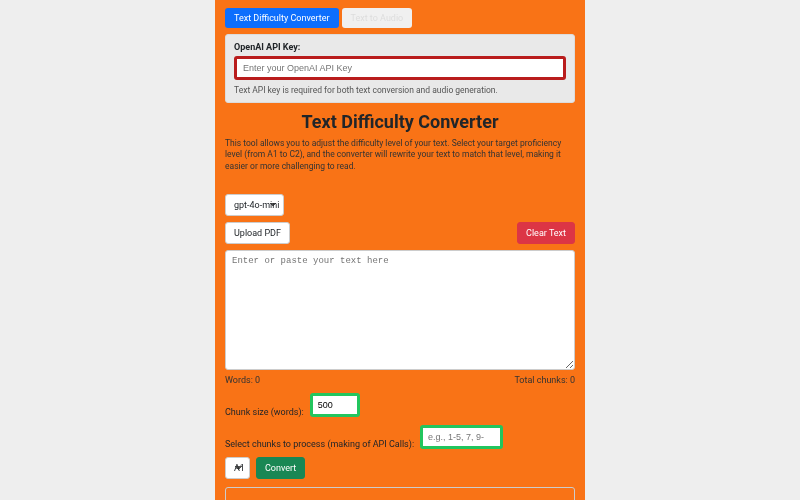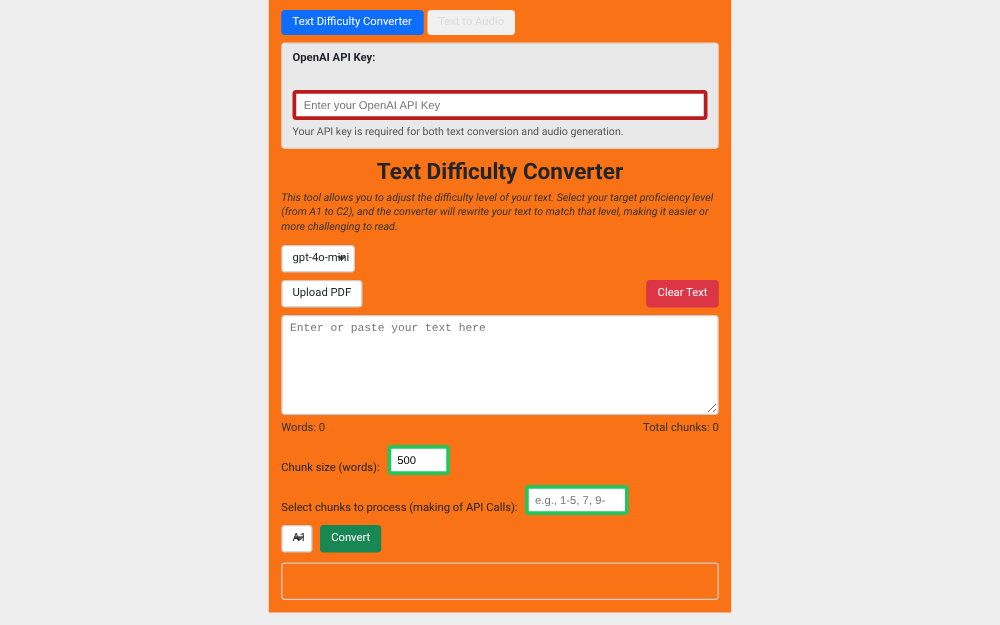--- a/index.html
+++ b/index.html
@@ -44,21 +44,21 @@
   .api-box {
     background: #e9e9e9;
     border: 1px solid #dcdcdc;
     border-radius: 3px;
     padding: 7px 8px 7px 8px;
     margin-bottom: 8px;
   }
   .api-label {
     font-weight: 700;
     font-size: 9px;
-    margin-bottom: 20px;
+    margin-bottom: 4px;
     display: block;
   }
   .api-input {
     width: 100%;
     padding: 4px 6px;
     font-size: 9px;
     border: 3px solid #b91c1c;
     border-radius: 3px;
     background: #fff;
   }
@@ -70,22 +70,21 @@
   .heading {
     text-align: center;
     font-size: 18px;
     font-weight: 700;
     margin: 6px 0 6px 0;
   }
   .desc {
     font-size: 8.5px;
     color: #333;
     line-height: 1.35;
-    margin-bottom: 8px;
-    font-style: italic;
+    margin-bottom: 22px;
   }
   .row {
     display: flex;
     justify-content: space-between;
     align-items: center;
     margin-bottom: 6px;
   }
   .select, .btn {
     padding: 5px 8px;
     font-size: 9px;
@@ -107,21 +106,21 @@
     color: #fff;
     border-color: #dc3545;
   }
   .btn-success {
     background: #198754;
     color: #fff;
     border-color: #198754;
   }
   .textarea {
     width: 100%;
-    height: 80px;
+    height: 120px;
     border: 1px solid #ccc;
     border-radius: 3px;
     padding: 5px 6px;
     font-family: "Courier New", monospace;
     font-size: 9px;
     color: #888;
     resize: vertical;
     background: #fff;
   }
   .stats {
@@ -161,21 +160,21 @@
   <div class="container">
 
     <div class="tabs">
       <div class="tab active">Text Difficulty Converter</div>
       <div class="tab inactive">Text to Audio</div>
     </div>
 
     <div class="api-box">
       <span class="api-label">OpenAI API Key:</span>
       <input class="api-input" placeholder="Enter your OpenAI API Key" style="">
-      <div class="api-note">Your API key is required for both text conversion and audio generation.</div>
+      <div class="api-note">Text API key is required for both text conversion and audio generation.</div>
     </div>
 
     <div class="heading">Text Difficulty Converter</div>
     <div class="desc">This tool allows you to adjust the difficulty level of your text. Select your target proficiency level (from A1 to C2), and the converter will rewrite your text to match that level, making it easier or more challenging to read.</div>
 
     <div class="row">
       <div class="select">gpt-4o-mini</div>
     </div>
 
     <div class="row">

